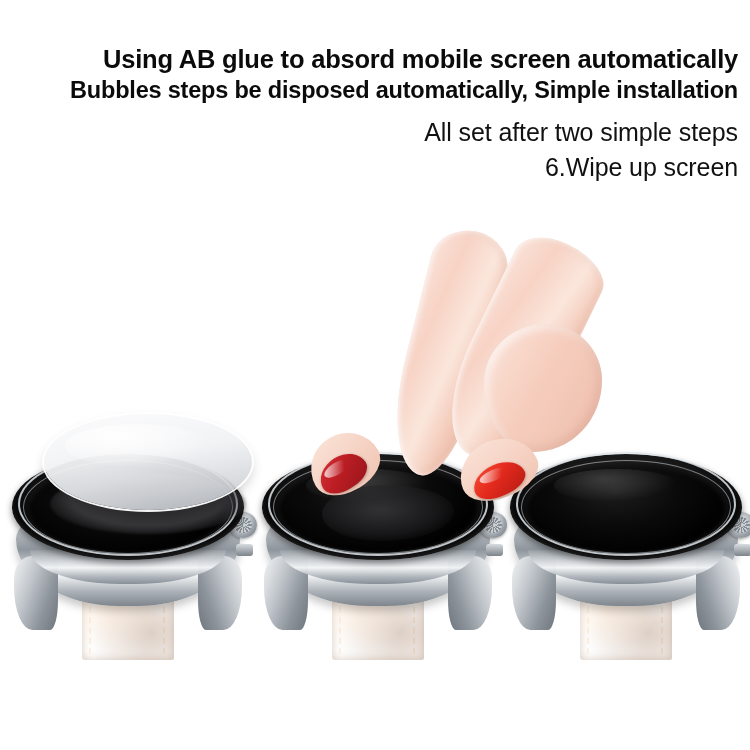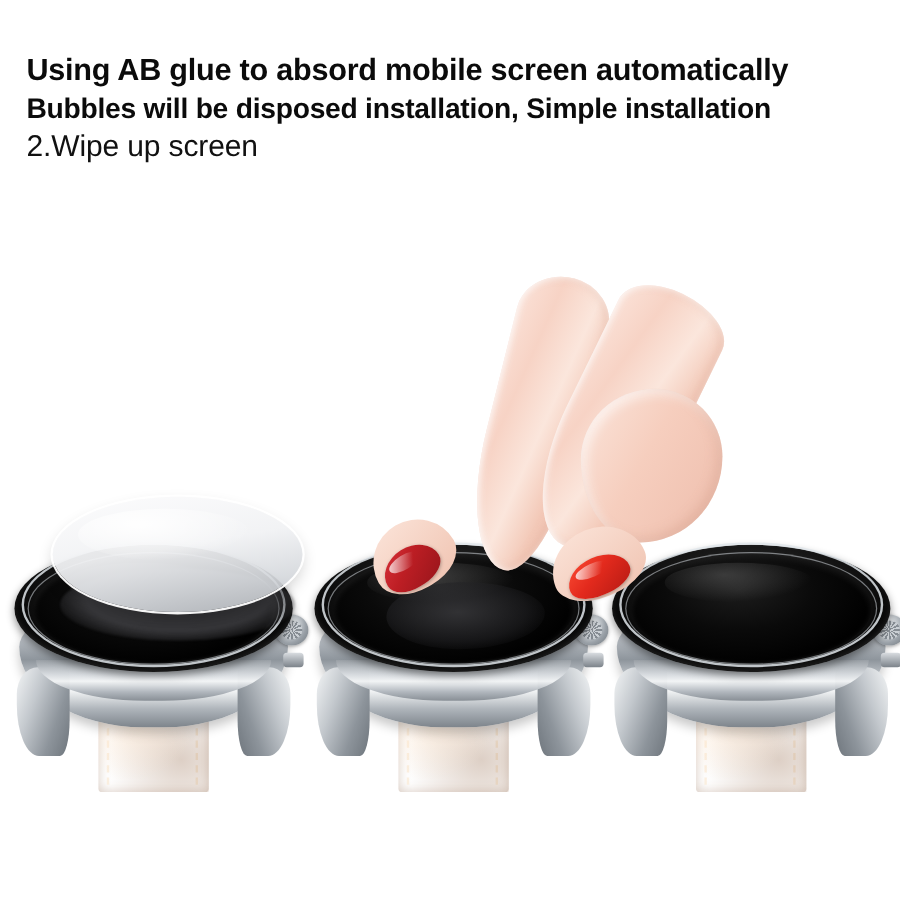--- a/index.html
+++ b/index.html
@@ -4,21 +4,21 @@
 <style>
   html,body{margin:0;padding:0;}
   body{
     width:750px;height:750px;background:#ffffff;overflow:hidden;position:relative;
     font-family:"Liberation Sans", sans-serif;
     -webkit-font-smoothing:antialiased;
   }
   .page{position:absolute;inset:0;background:#fff;}
 
   
-  .copy{position:absolute;left:22px;top:44px;width:716px;}
+  .copy{position:absolute;left:22px;top:44px;width:716px;text-align:right;}
   .hl{
     font-weight:bold;color:#0b0b0b;letter-spacing:-0.2px;
     white-space:nowrap;
   }
   .hl1{font-size:25.5px;line-height:31px;}
   .hl2{font-size:23.5px;line-height:30px;}
   .body-line{
     font-weight:normal;color:#111;font-size:25px;line-height:35px;
     white-space:nowrap;letter-spacing:-0.1px;
   }
@@ -189,22 +189,23 @@
   .tip-a{left:-92px;top:206px;width:72px;height:58px;transform:rotate(-30deg);}
   .tip-b{left:58px;top:212px;width:80px;height:58px;transform:rotate(-22deg);}
 </style>
 </head>
 <body>
 
 <div class="page">
 
   <div class="copy">
     <div class="hl hl1">Using AB glue to absord mobile screen automatically</div>
-    <div class="hl hl2">Bubbles will be disposed installation, Simple installation</div>
-    <div class="body-line">2.Wipe up screen</div>
+    <div class="hl hl2">Bubbles steps be disposed automatically, Simple installation</div>
+    <div class="body-line first">All set after two simple steps</div>
+    <div class="body-line">6.Wipe up screen</div>
   </div>
 
   <div class="watch-row">
 
     <div class="watch-slot slot-1">
       <div class="watch">
         <div class="strap">
           <span class="stitch l"></span>
           <span class="stitch r"></span>
         </div>

